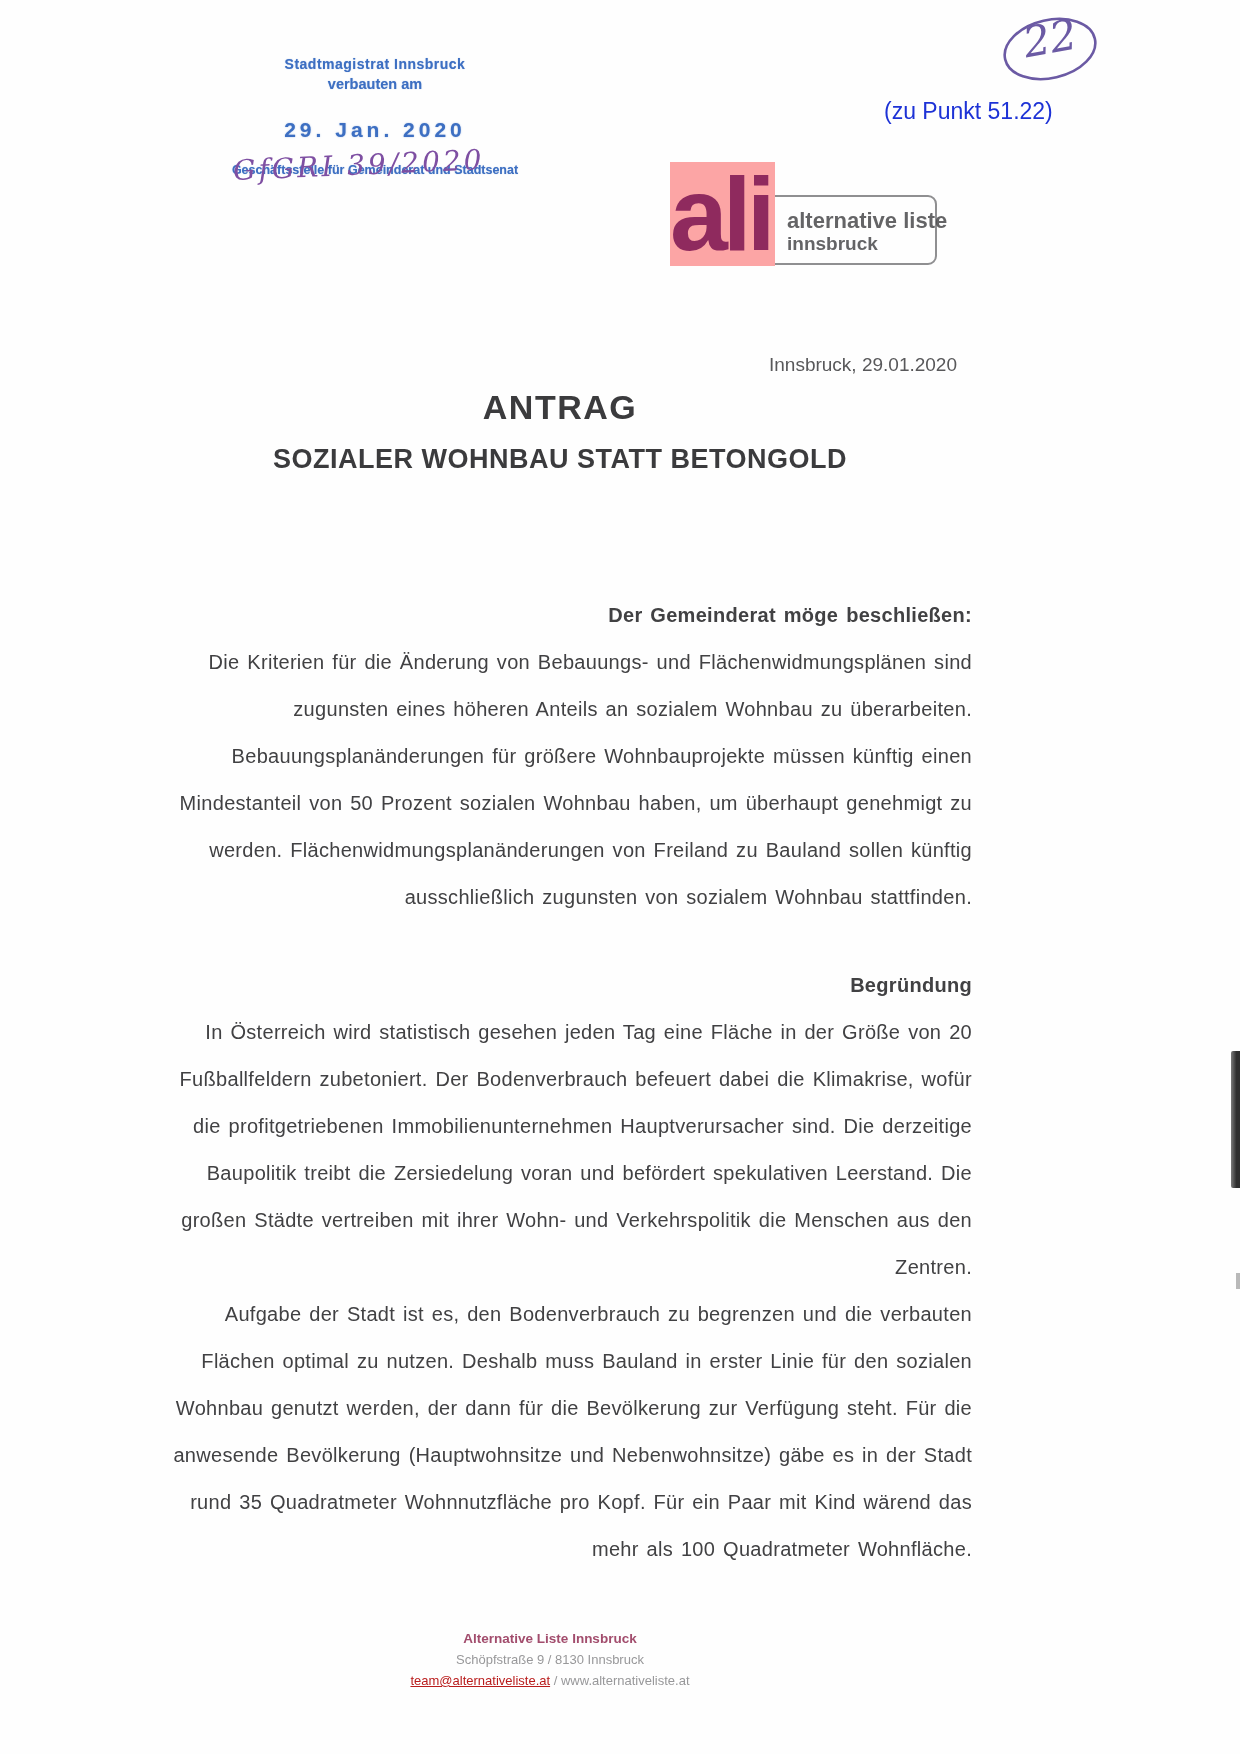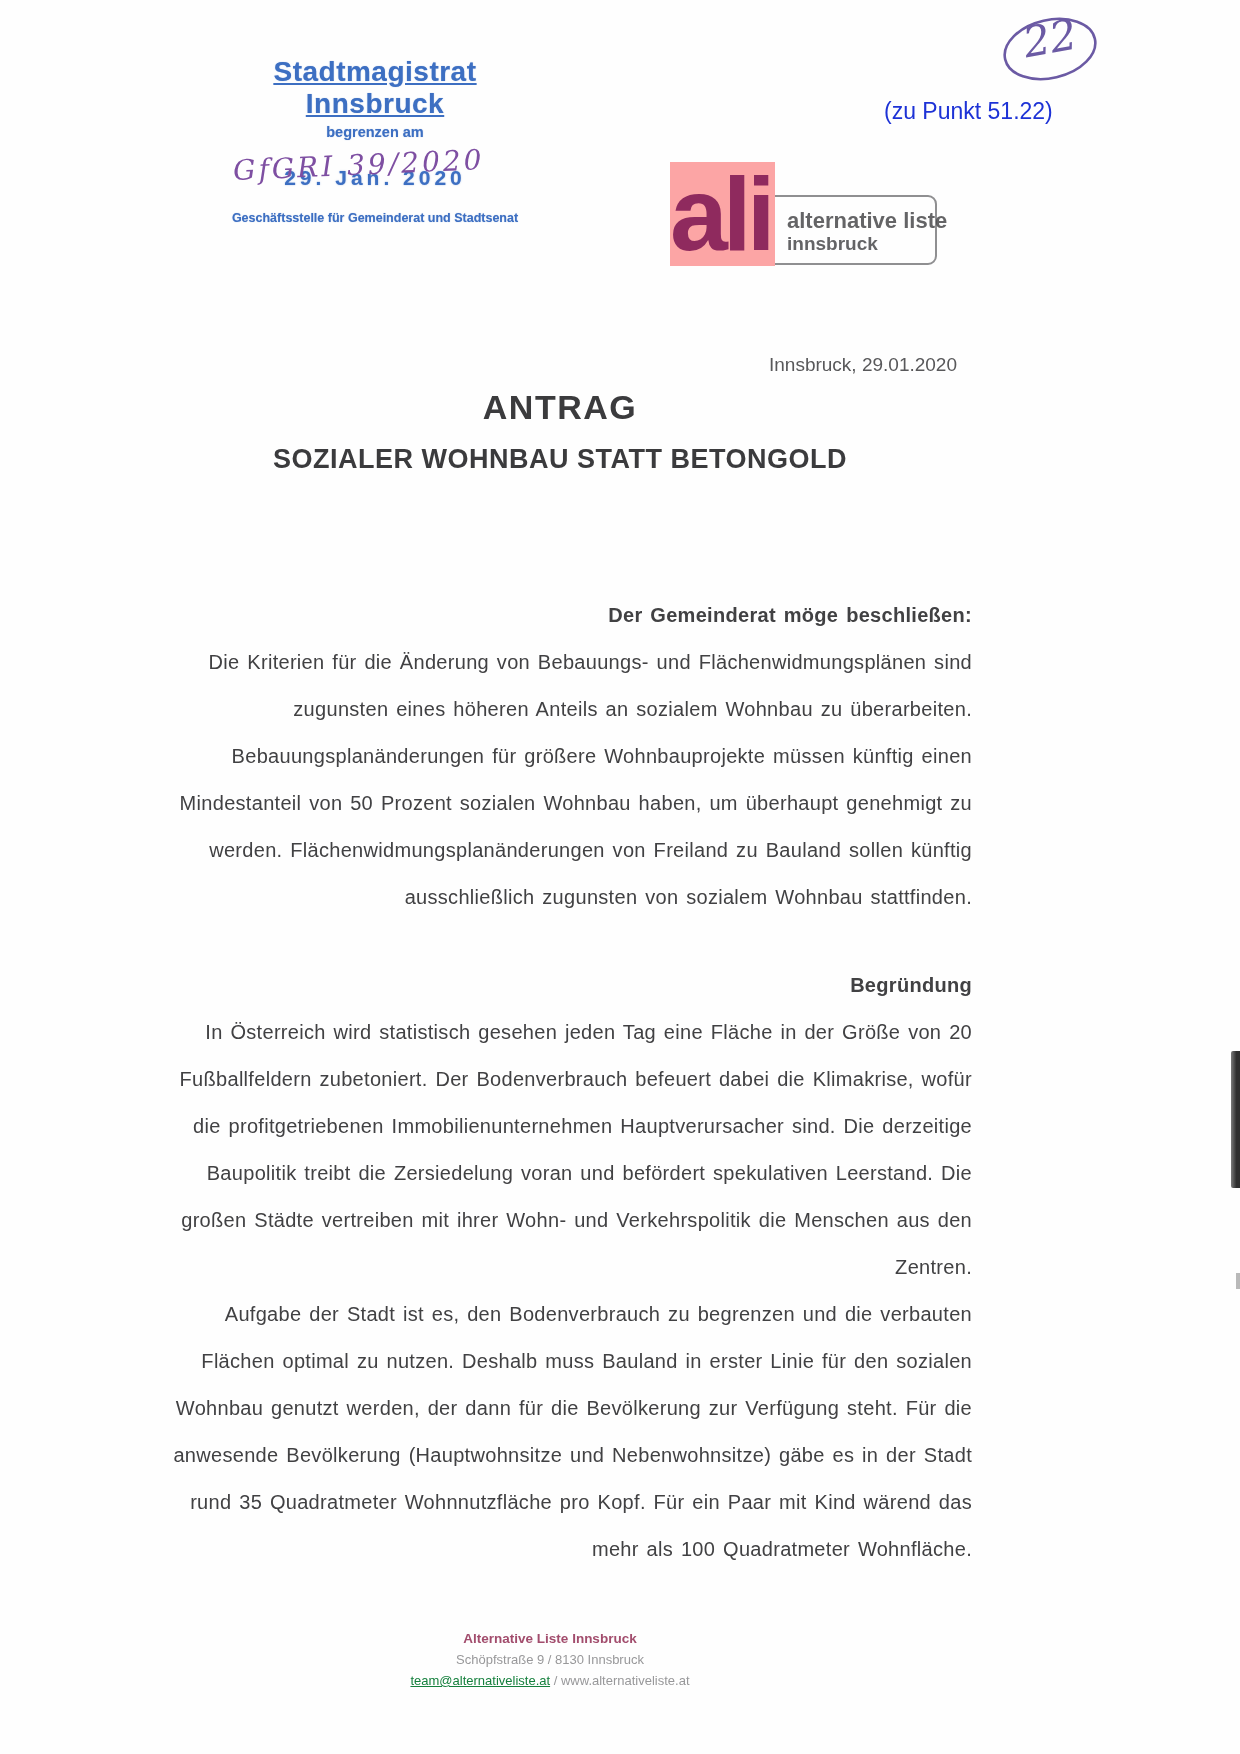--- a/index.html
+++ b/index.html
@@ -19,25 +19,24 @@
   .stamp {
     position: absolute;
     left: 225px;
     top: 56px;
     width: 300px;
     text-align: center;
     color: #3d6fc2;
     filter: blur(0.4px);
   }
   .stamp-office {
-    font-size: 28px;
+    font-size: 14px;
     font-weight: bold;
     letter-spacing: 0.5px;
     text-shadow: 0 0 1px rgba(61,111,194,0.55);
-    text-decoration: underline;
   }
   .stamp-received {
     font-size: 14.5px;
     margin-top: 4px;
     font-weight: bold;
     text-shadow: 0 0 1px rgba(61,111,194,0.5);
   }
   .stamp-date {
     font-size: 21px;
     font-weight: bold;
@@ -176,21 +175,21 @@
     left: 140px;
     top: 1628px;
     width: 820px;
     text-align: center;
     line-height: 21px;
     filter: blur(0.3px);
   }
   .footer .f-org { font-size: 13.5px; font-weight: bold; color: #a24d6d; }
   .footer .f-addr { font-size: 13px; color: #98989a; }
   .footer .f-contact { font-size: 13px; color: #98989a; }
-  .footer .f-contact a { color: #15803d; text-decoration: underline; }
+  .footer .f-contact a { color: #b91c1c; text-decoration: underline; }
 
   
   .scan-line {
     position: absolute;
     right: 0;
     top: 1051px;
     width: 9px;
     height: 137px;
     background: linear-gradient(to left, #2e2e2e 40%, #7a7a7a);
     border-radius: 2px 0 0 2px;
@@ -205,21 +204,21 @@
     opacity: 0.6;
   }
 </style>
 </head>
 <body>
 
 <div class="page">
 
   <div class="stamp">
     <div class="stamp-office">Stadtmagistrat Innsbruck</div>
-    <div class="stamp-received">begrenzen am</div>
+    <div class="stamp-received">verbauten am</div>
     <div class="stamp-date">29. Jan. 2020</div>
     <div class="stamp-ref">GfGRI 39/2020</div>
     <div class="stamp-dept">Geschäftsstelle für Gemeinderat und Stadtsenat</div>
   </div>
 
   <div class="circle-annot">
     <svg width="110" height="82" viewBox="0 0 110 82">
       <ellipse cx="55" cy="41" rx="46" ry="29" fill="none" stroke="#6b5aa4" stroke-width="2.6" transform="rotate(-13 55 41)"></ellipse>
     </svg>
     <span class="num">22</span>

